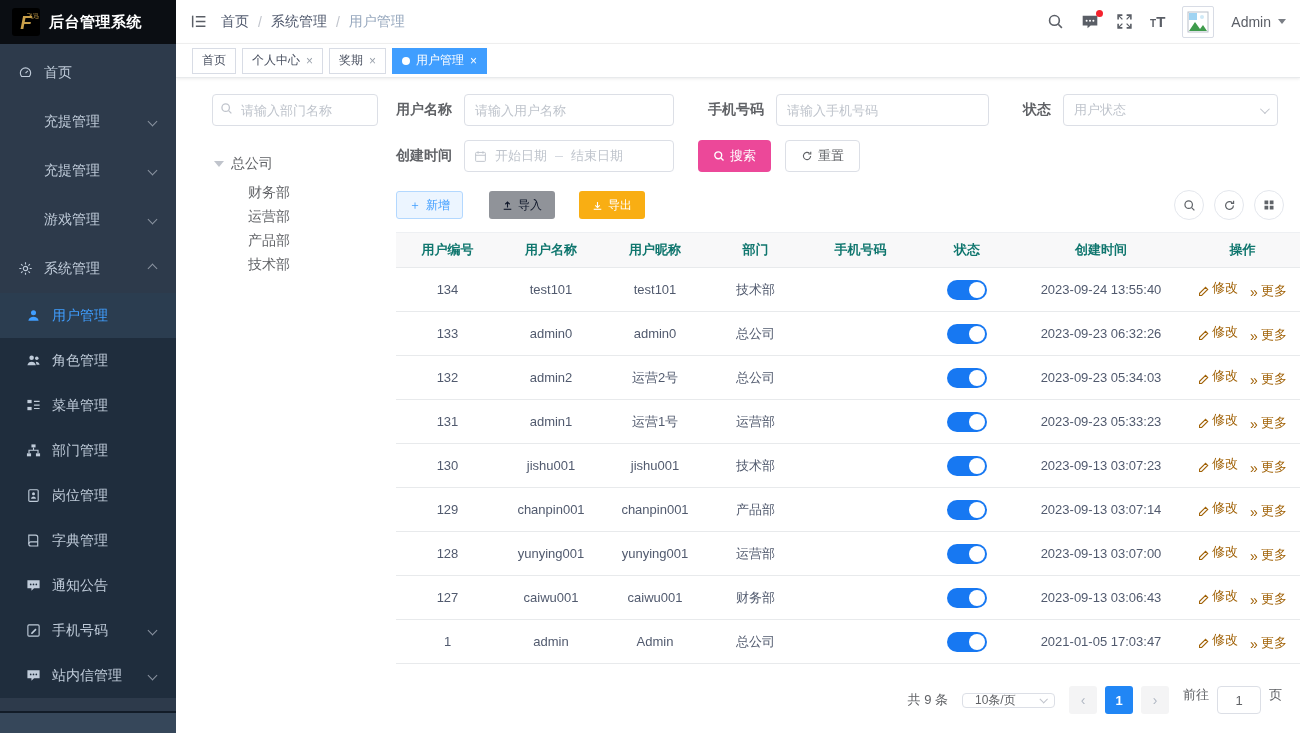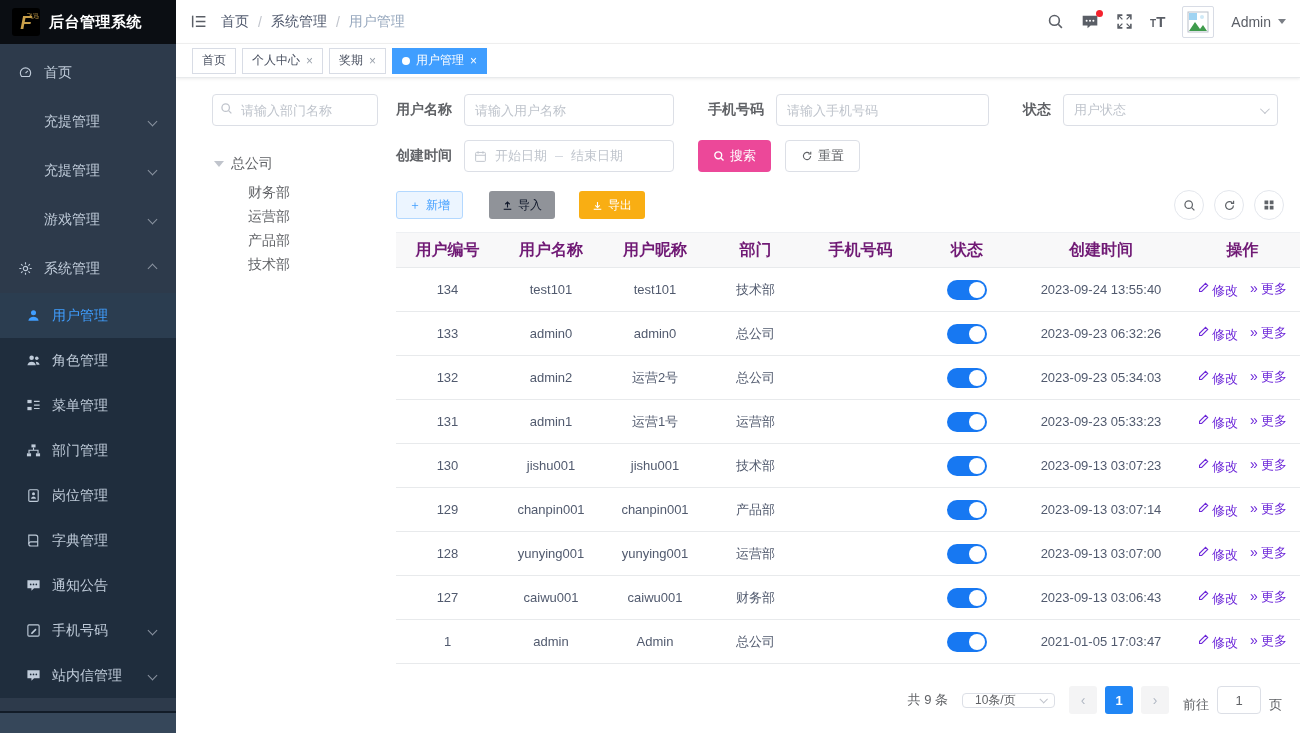--- a/index.html
+++ b/index.html
@@ -91,36 +91,36 @@
   .toolbar { display:flex; align-items:center; margin:4px 0 12px; }
   .tbtn { height:28px; border-radius:3px; font-size:12px; display:inline-flex; align-items:center; gap:5px; padding:0 12px; cursor:pointer; border:1px solid transparent; font-family:inherit; }
   .tbtn-add { background:#ecf5ff; border-color:#b3d8ff; color:#409eff; }
   .tbtn-import { background:#909399; color:#0f172a; margin-left:26px; }
   .tbtn-export { background:#f9ae13; color:#fff; margin-left:24px; }
   .tool-circles { margin-left:auto; display:flex; gap:10px; }
   .circle-btn { width:30px; height:30px; border-radius:50%; border:1px solid #e4e7ed; background:#fff; display:flex; align-items:center; justify-content:center; color:#5f6368; cursor:pointer; }
 
   
   table { width:100%; border-collapse:collapse; table-layout:fixed; }
-  thead th { height:35px; background:#f8f8f9; color:#701a75; font-weight:700; font-size:16px; text-align:center; border-top:1px solid #eef0f3; border-bottom:1px solid #e8eaec; }
+  thead th { height:35px; background:#f8f8f9; color:#0f766e; font-weight:700; font-size:13px; text-align:center; border-top:1px solid #eef0f3; border-bottom:1px solid #e8eaec; }
   tbody td { height:44px; border-bottom:1px solid #e8eaec; font-size:13px; color:#515a6e; text-align:center; overflow:hidden; white-space:nowrap; }
   .switch { width:40px; height:20px; background:#1778f2; border-radius:10px; position:relative; display:inline-block; vertical-align:middle; cursor:pointer; }
   .switch::after { content:""; position:absolute; top:2px; right:2px; width:16px; height:16px; background:#fff; border-radius:50%; }
-  .link { color:#6d28d9; cursor:pointer; text-decoration:none; display:inline-flex; align-items:flex-start; gap:3px; font-size:13px; }
+  .link { color:#a16207; cursor:pointer; text-decoration:none; display:inline-flex; align-items:flex-end; gap:3px; font-size:13px; }
   .link.more { margin-left:12px; }
   .link.more::before { content:"\00BB"; font-size:14px; }
 
   
   .pager { display:flex; align-items:center; justify-content:flex-end; margin-top:22px; gap:14px; font-size:13px; color:#606266; padding-right:2px; }
   .pg-size { width:93px; height:15px; border:1px solid #dcdfe6; border-radius:4px; display:flex; align-items:center; padding:0 8px 0 12px; font-size:12px; color:#606266; cursor:pointer; }
   .pg-size .sel-chev { margin-left:auto; width:6px; height:6px; border-right:1.2px solid #c0c4cc; border-bottom:1.2px solid #c0c4cc; transform:rotate(45deg) translateY(-1px); }
   .pg-btn { width:28px; height:28px; border-radius:3px; background:#f4f4f5; color:#b0b7c3; display:flex; align-items:center; justify-content:center; font-size:14px; cursor:pointer; }
   .pg-cur { width:28px; height:28px; border-radius:3px; background:#2186f5; color:#fff; display:flex; align-items:center; justify-content:center; font-size:13px; font-weight:700; cursor:pointer; }
   .pg-group { display:flex; gap:8px; }
-  .goto { display:flex; align-items:flex-end; gap:8px; }
+  .goto { display:flex; align-items:flex-start; gap:8px; }
   .goto input { width:44px; height:28px; border:1px solid #dcdfe6; border-radius:4px; text-align:center; font-size:13px; color:#606266; outline:none; font-family:inherit; }
 </style>
 </head>
 <body>
 
 <div class="app">
 
   <aside class="sidebar">
     <div class="logo">
       <span class="logo-badge">

